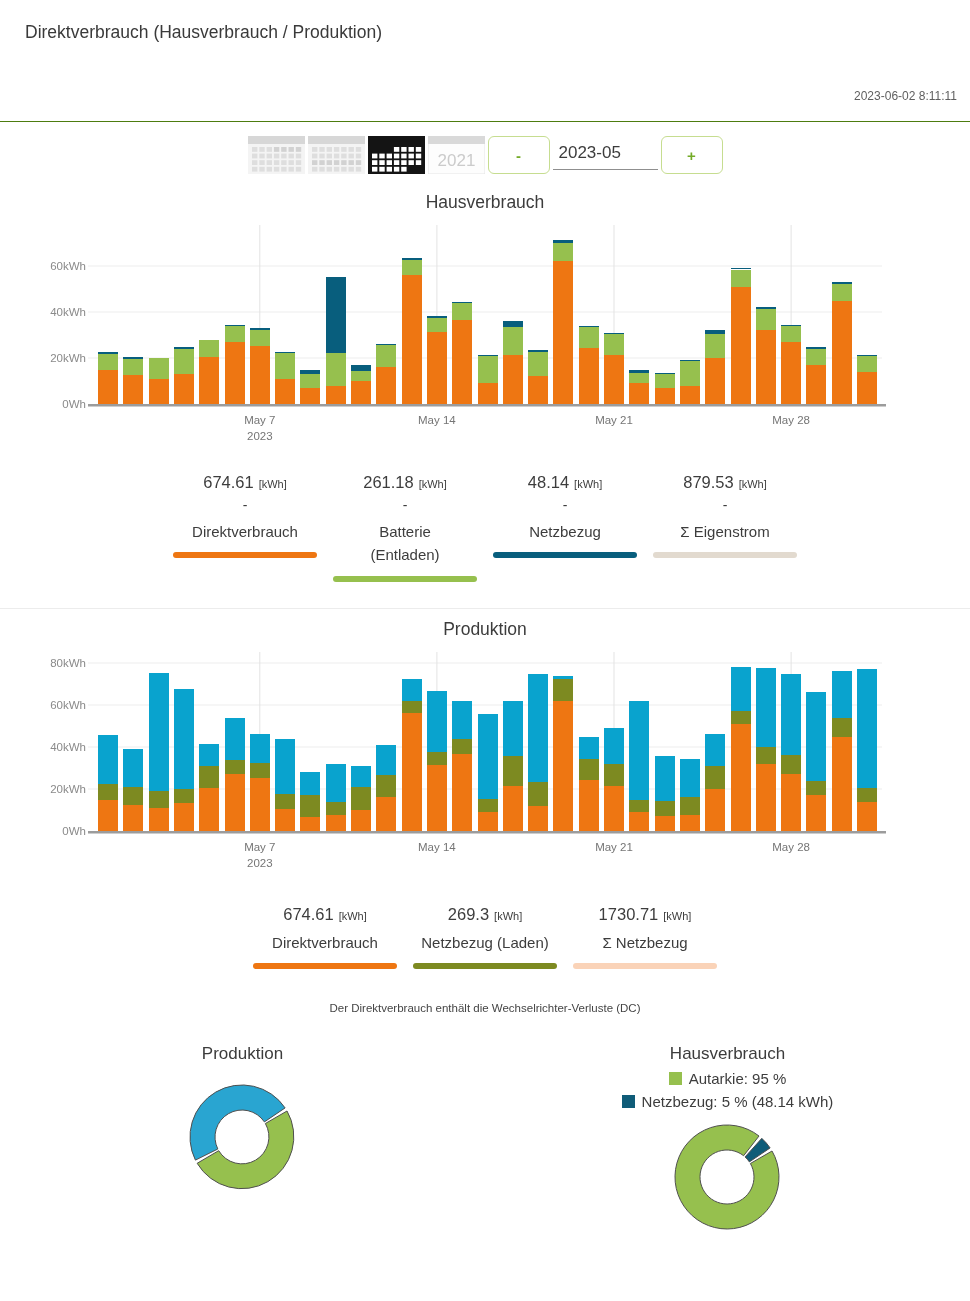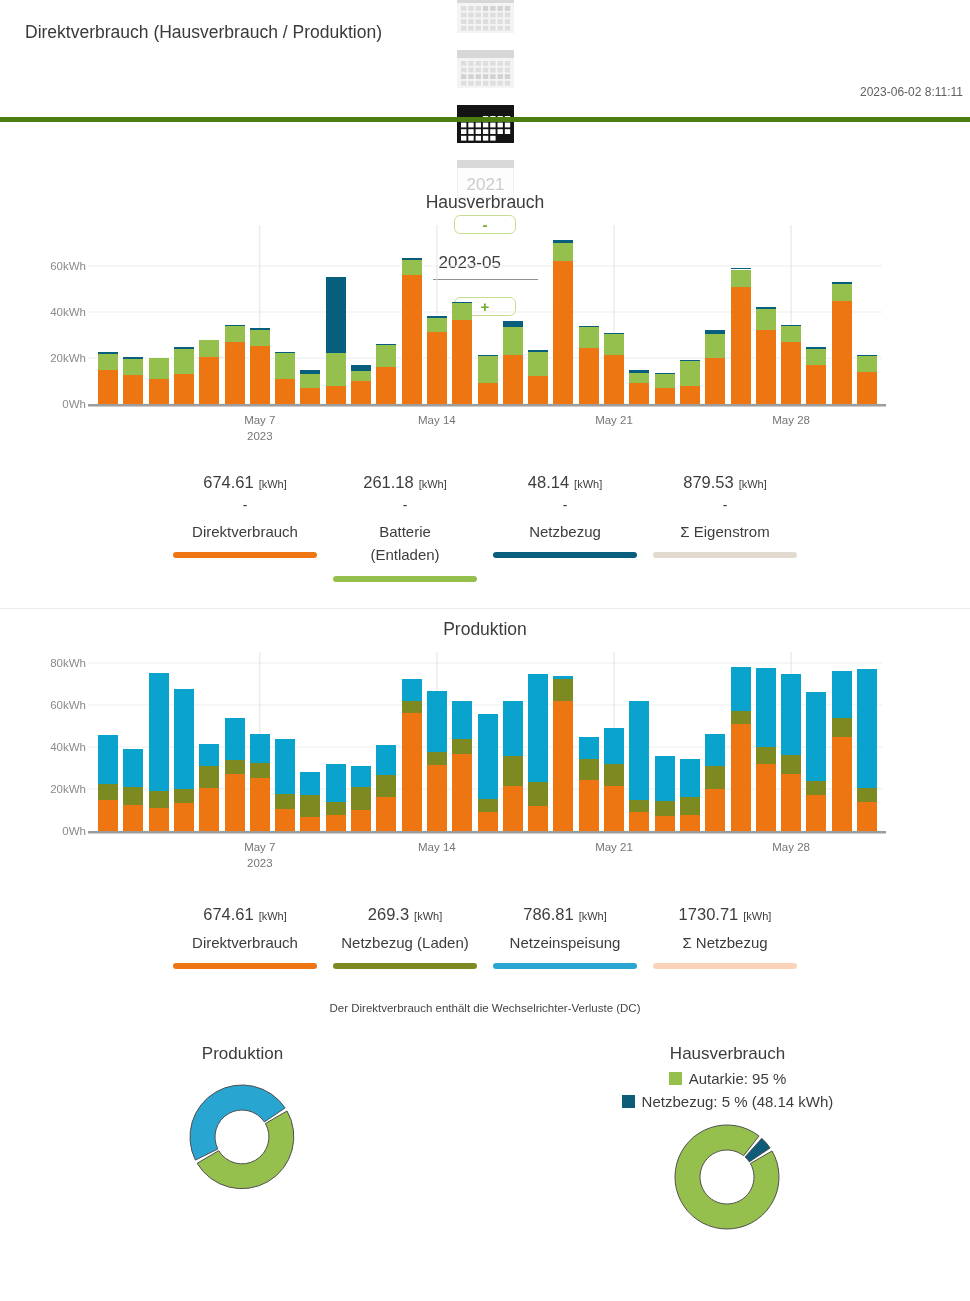--- a/index.html
+++ b/index.html
@@ -1,21 +1,21 @@
 <!DOCTYPE html>
 <html><head>
 <meta charset="utf-8">
 <style>
   * { box-sizing: border-box; margin: 0; padding: 0; }
   html,body { width:970px; height:1301px; background:#fff; overflow:hidden;
     font-family:"Liberation Sans", sans-serif; color:#3c3c3c; }
-  .header { height:122px; padding:22px 25px 4px 25px; border-bottom:5px solid #4d7c0f; position:relative; }
+  .header { height:122px; padding:22px 25px 4px 25px; border-bottom:1px solid #4d7c0f; position:relative; }
   .page-title { font-size:17.5px; font-weight:400; color:#3a3a3a; }
-  .timestamp { position:absolute; right:7px; bottom:18px; font-size:12px; color:#5f5f5f; }
-  .toolbar { height:60px; display:flex; align-items:center; justify-content:center; gap:17px; padding-top:6px;flex-direction:column; }
+  .timestamp { position:absolute; right:13px; bottom:18px; font-size:12px; color:#5f5f5f; }
+  .toolbar { height:60px; display:flex; align-items:center; justify-content:center; gap:3px; padding-top:6px; }
   .cal-btn { width:57px; height:38px; background:none; border:none; cursor:pointer; padding:0; }
   .cal-btn svg { display:block; width:57px; height:38px; }
   .step-btn { width:62px; height:38px; background:#fff; border:1px solid #c6dd90; border-radius:6px;
     color:#74ab28; font-size:15px; font-weight:bold; cursor:pointer; }
   .period-input { width:105px; border:none; border-bottom:1px solid #8f8f8f; font-size:17px;
     color:#3c3c3c; padding:2px 4px 6px 6px; outline:none; background:transparent;
     font-family:"Liberation Sans", sans-serif; }
   .chart-title { text-align:center; font-size:17.5px; font-weight:400; color:#3c3c3c; margin-top:10px; }
   .chart-svg { display:block; margin-left:30px; }
   svg text { font-family:"Liberation Sans", sans-serif; }
@@ -420,25 +420,20 @@
       <div class="stat-value"><span>674.61</span><span class="stat-unit">[kWh]</span></div>
       <div class="stat-label">Direktverbrauch</div>
       <div class="stat-underline" style="background: rgb(238, 118, 18);"></div>
     </div>
     <div class="stat-col">
       <div class="stat-value"><span>269.3</span><span class="stat-unit">[kWh]</span></div>
       <div class="stat-label">Netzbezug (Laden)</div>
       <div class="stat-underline" style="background: rgb(125, 138, 33);"></div>
     </div>
     <div class="stat-col">
-      <div class="stat-value"><span>786.81</span><span class="stat-unit">[kWh]</span></div>
-      <div class="stat-label">Netzeinspeisung</div>
-      <div class="stat-underline" style="background: rgb(41, 165, 209);"></div>
-    </div>
-    <div class="stat-col">
       <div class="stat-value"><span>1730.71</span><span class="stat-unit">[kWh]</span></div>
       <div class="stat-label">Σ Netzbezug</div>
       <div class="stat-underline" style="background: rgb(250, 211, 184);"></div>
     </div>
   </div>
 
 <div class="note">Der Direktverbrauch enthält die Wechselrichter-Verluste (DC)</div>
 
 <div class="donut-row">
   <div class="donut-col">

